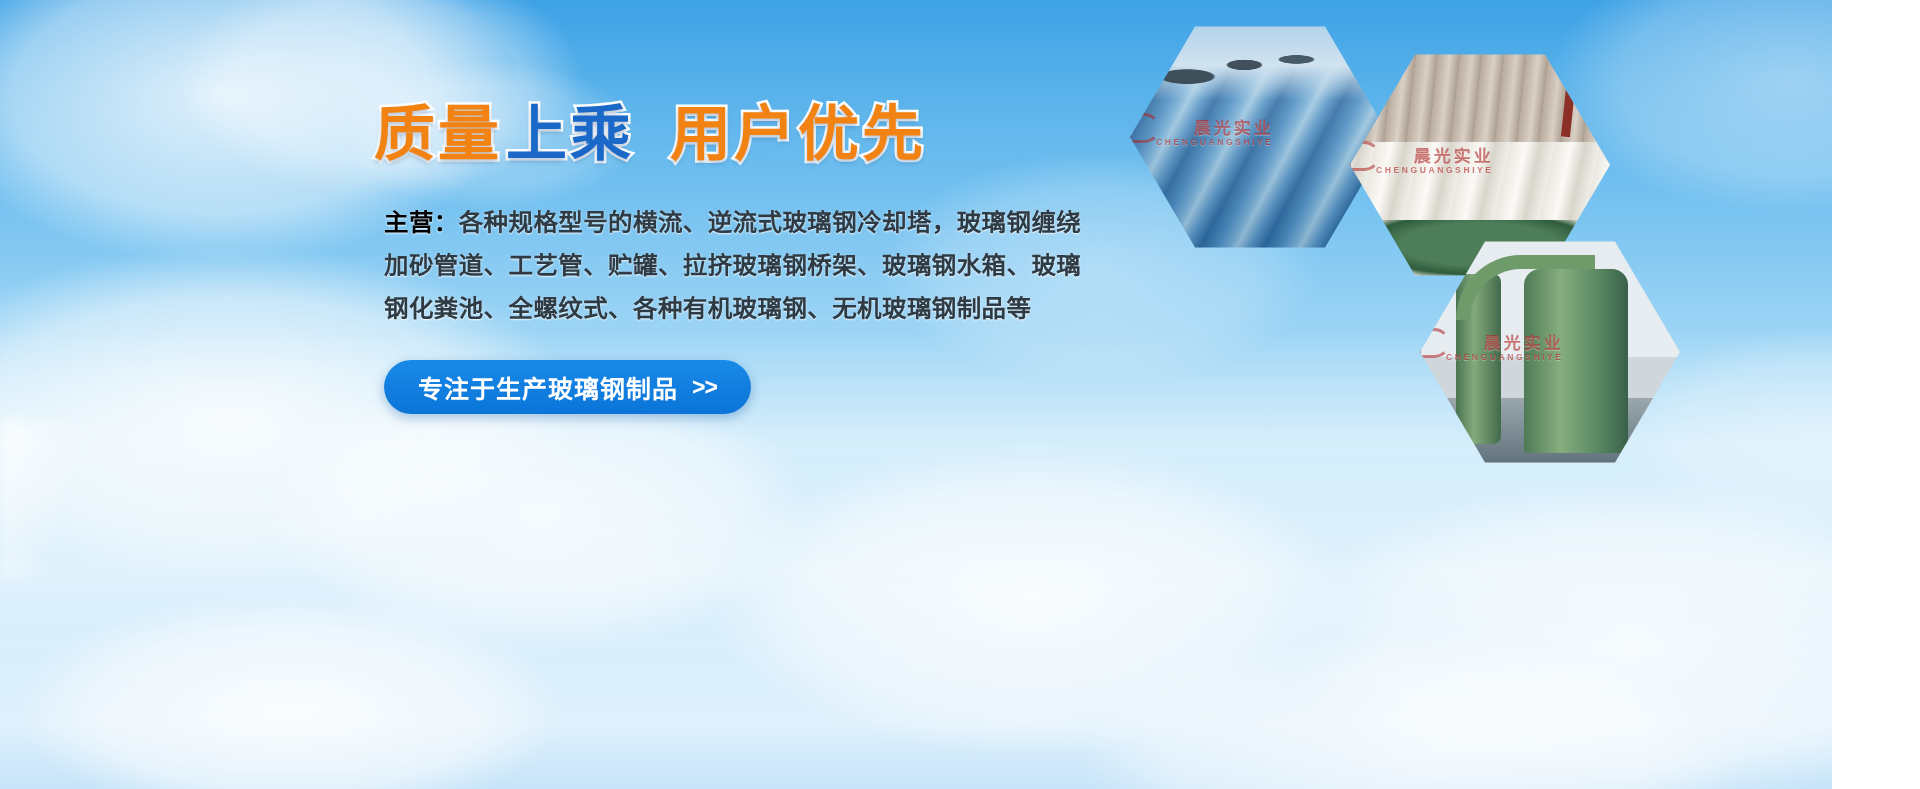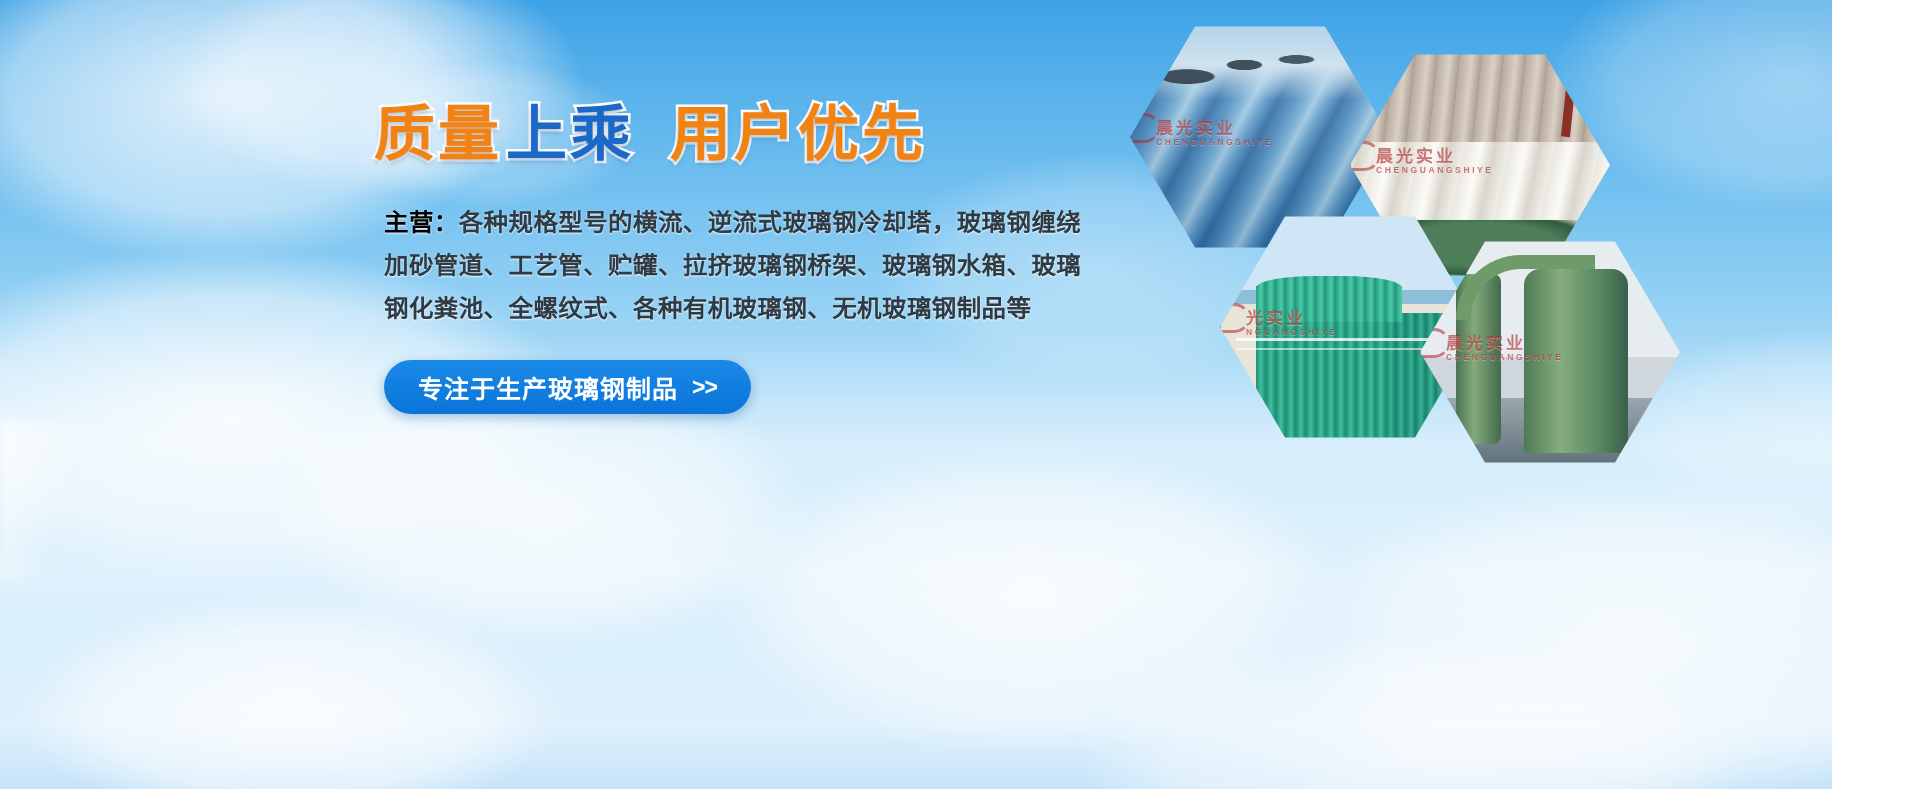--- a/index.html
+++ b/index.html
@@ -312,20 +312,21 @@
     left: 10%;
     top: 42%;
     color: rgba(176, 38, 38, .62);
     font-size: 17px;
     font-weight: bold;
     line-height: 1.15;
     letter-spacing: 3px;
     white-space: nowrap;
     text-shadow: 0 1px 1px rgba(255,255,255,.35);
     pointer-events: none;
+    text-align: right;
   }
   .wm .en {
     display: block;
     font-size: 8.5px;
     letter-spacing: 2.6px;
   }
   .wm .mark {
     position: absolute;
     left: -28px;
     top: -6px;
@@ -401,34 +402,20 @@
     <div class="hex hex-pipes-white">
       <div class="ph ph-white"></div>
       <div class="rail"></div>
       <div class="wm">
         <span class="mark"></span>
         <span>晨光实业</span>
         <span class="en">CHENGUANGSHIYE</span>
       </div>
     </div>
 
-    <div class="hex hex-tower">
-      <div class="ph ph-tower">
-        <div class="tower-body"></div>
-        <div class="tower-body2"></div>
-        <div class="tower-top"></div>
-        <div class="tower-rail"></div>
-        <div class="tower-rail2"></div>
-      </div>
-      <div class="wm">
-        <span class="mark"></span>
-        <span>光实业</span>
-        <span class="en">NGUANGSHIYE</span>
-      </div>
-    </div>
 
     <div class="hex hex-scrubber">
       <div class="ph ph-scrub">
         <div class="scrub-building"></div>
         <div class="scrub-tank"></div>
         <div class="scrub-duct"></div>
         <div class="scrub-elbow"></div>
       </div>
       <div class="wm">
         <span class="mark"></span>

